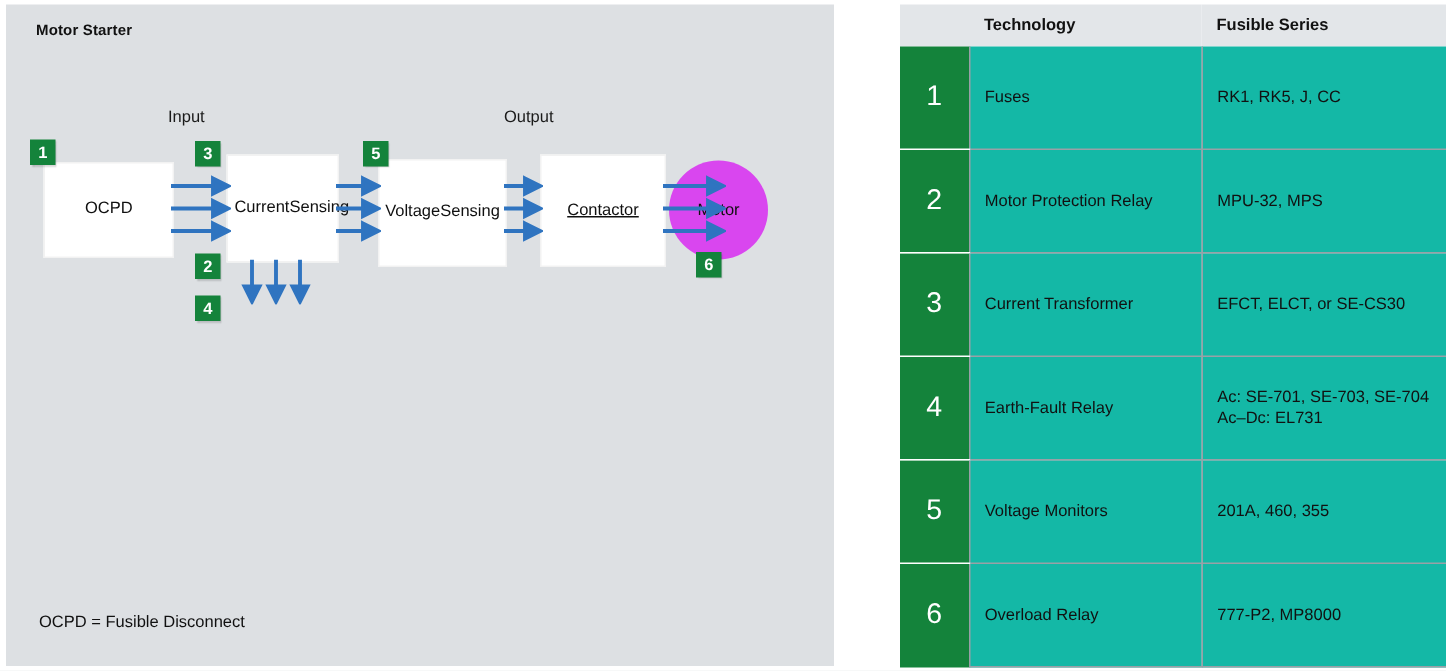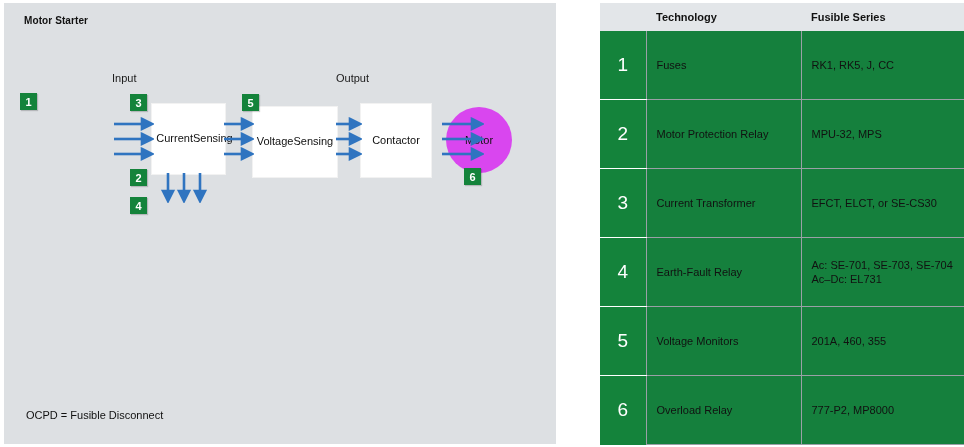--- a/index.html
+++ b/index.html
@@ -53,21 +53,21 @@
     align-items: center;
     justify-content: center;
     text-align: center;
     font-size: 11px;
     line-height: 13.5px;
     color: #101010;
   }
   #box-ocpd            { left: 25px;  top: 105px; width: 87px;  height: 64px; }
   #box-current-sensing { left: 147px; top: 100px; width: 75px;  height: 72px; padding-left: 12px; }
   #box-voltage-sensing { left: 248px; top: 103px; width: 86px;  height: 72px; }
-  #box-contactor       { left: 356px; top: 100px; width: 72px;  height: 75px; }
+  #box-contactor       { left: 356px; top: 100px; width: 84px;  height: 75px; text-decoration: underline; }
   #box-earth-fault     { left: 138px; top: 198px; width: 84px;  height: 70px; }
 
   #motor-circle {
     position: absolute;
     left: 442px;
     top: 104px;
     width: 66px;
     height: 66px;
     border-radius: 50%;
     background: #d946ef;
@@ -143,21 +143,21 @@
     vertical-align: middle;
   }
   #legend-table thead th.num-head { background: #e3e6e9; }
 
   #legend-table tbody td {
     border-right: 1px solid #9aa0a6;
     border-bottom: 1px solid #9aa0a6;
     vertical-align: middle;
     padding: 0 0 0 10px;
     height: 68px;
-    background: #15803d;
+    background: #14b8a6;
   }
   #legend-table tbody td.num-cell {
     background: #14833b;
     color: #ffffff;
     font-size: 19px;
     text-align: center;
     padding: 0;
     border-right: none;
     border-bottom: 1px solid #ffffff;
   }
@@ -171,20 +171,21 @@
 </head>
 <body>
 
 <div id="diagram-panel">
 
   <div id="diagram-title">Motor Starter</div>
 
   <div class="io-label" id="label-input">Input</div>
   <div class="io-label" id="label-output">Output</div>
 
+  <div class="proc-box" id="box-ocpd">OCPD</div>
   <div class="proc-box" id="box-current-sensing">
       <span>Current</span>
       <br>
       <span>Sensing</span>
     </div>
   <div class="proc-box" id="box-voltage-sensing">
       <span>Voltage</span>
       <br>
       <span>Sensing</span>
     </div>

